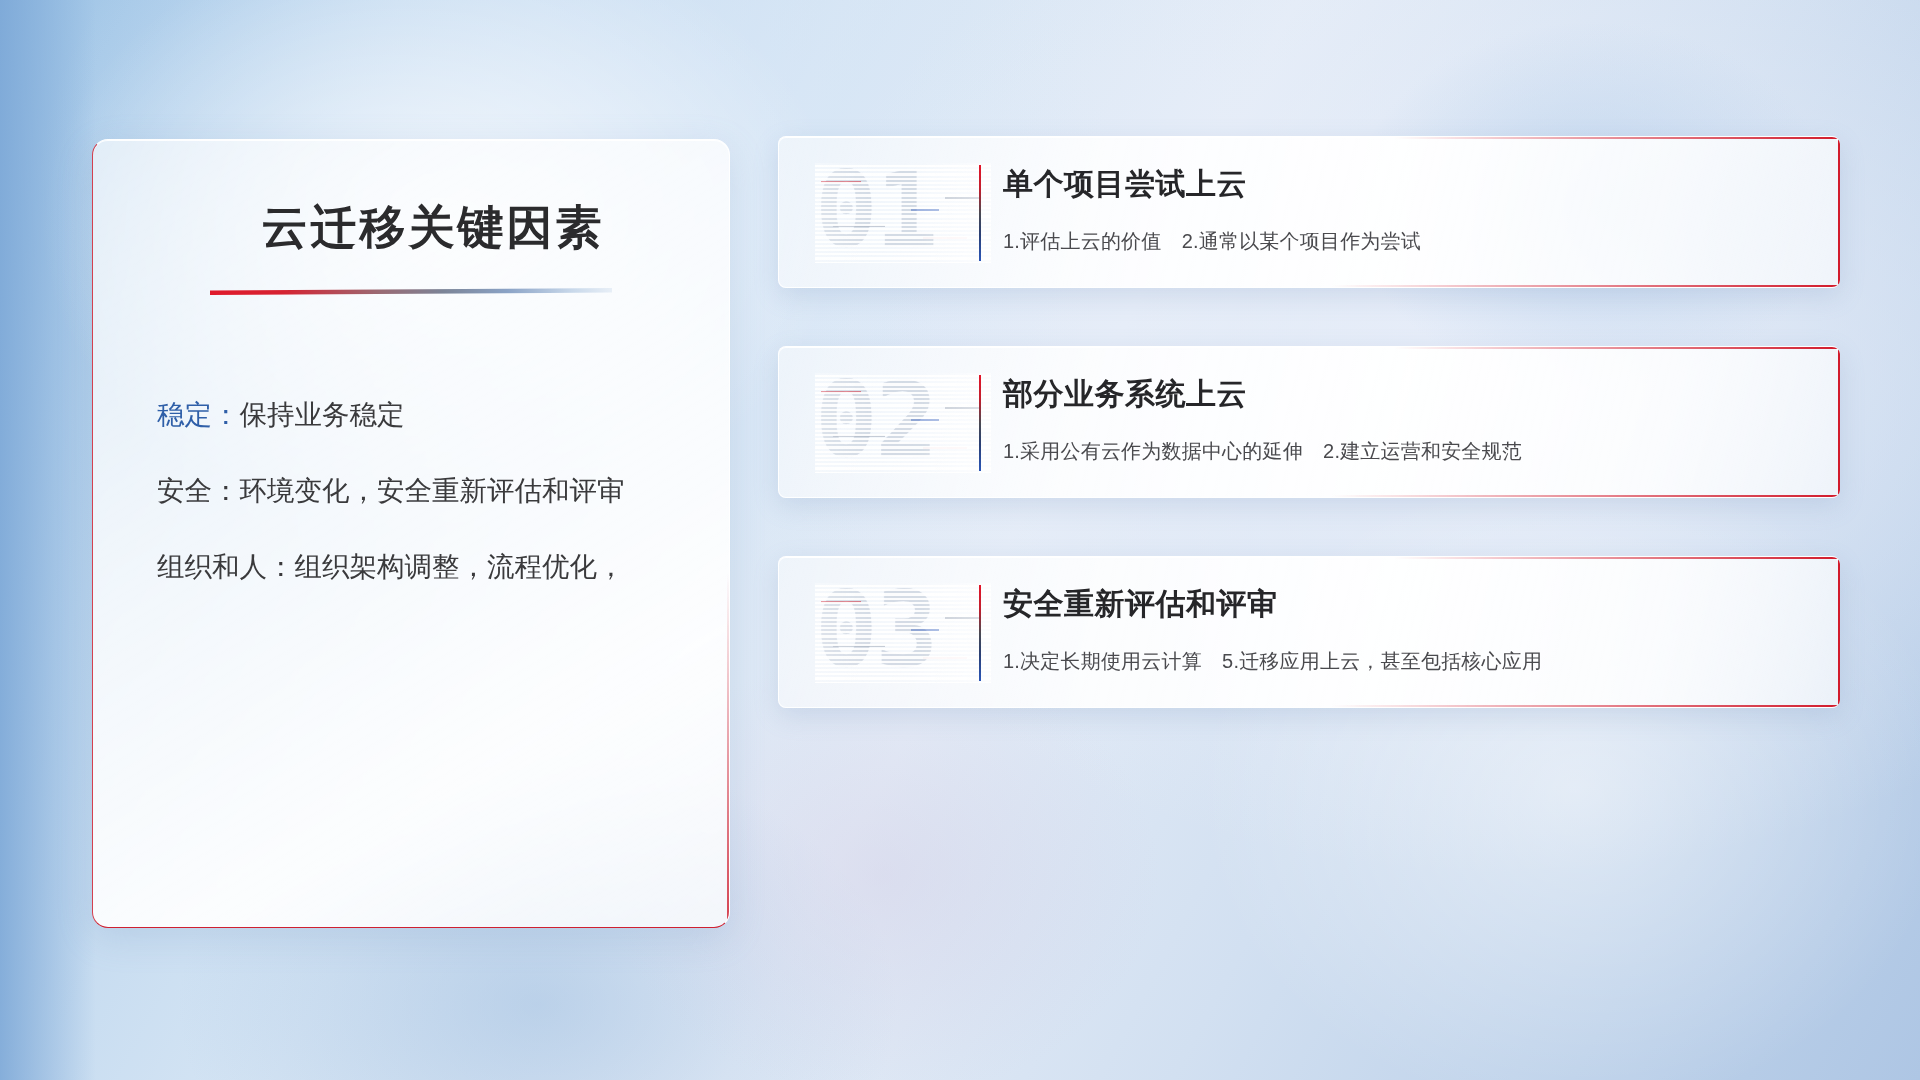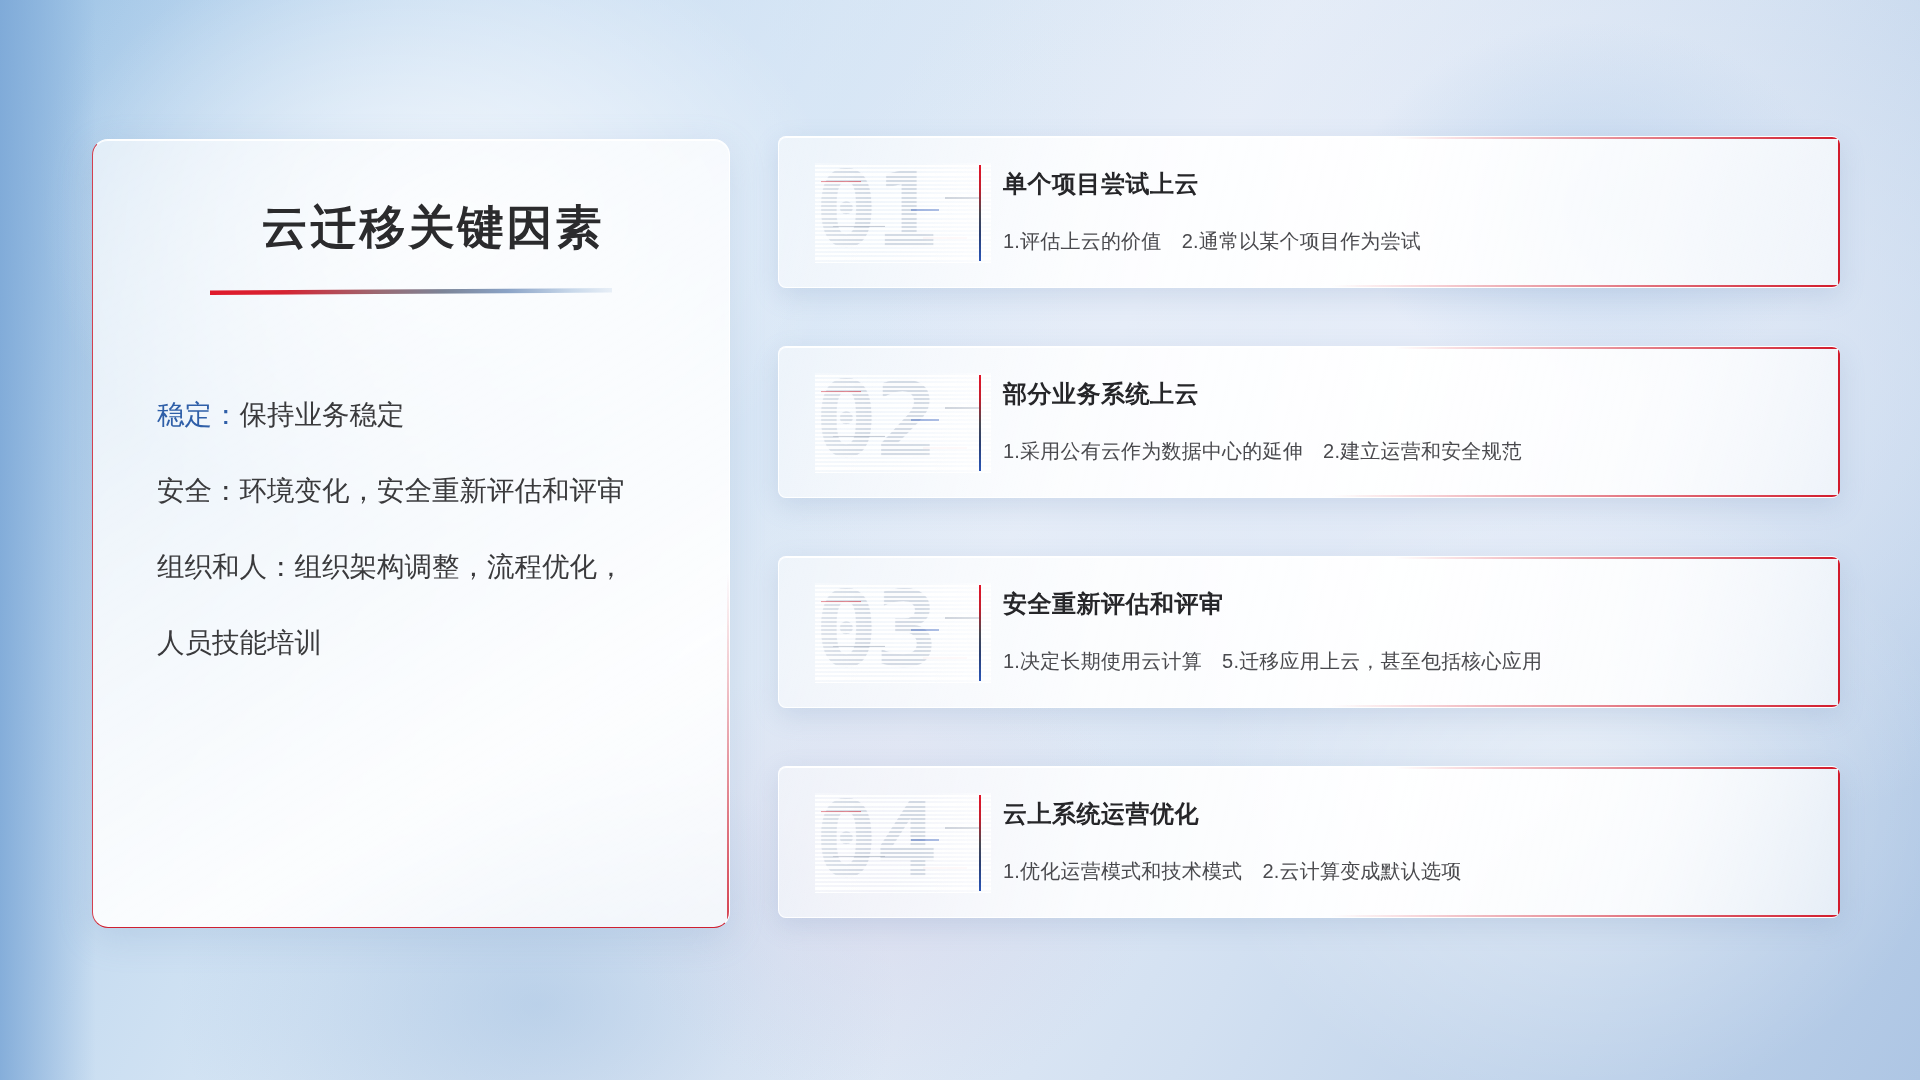--- a/index.html
+++ b/index.html
@@ -132,21 +132,21 @@
       linear-gradient(270deg, rgba(255,255,255,.45) 0%, rgba(255,255,255,0) 40%);
   }
   .card-number .tick{ position:absolute; height:2px; }
 
   .card-divider{
     position:absolute; left:200px; top:28px; width:2.4px; height:96px;
     background:linear-gradient(180deg,#e2152a 0%, #c01f2e 26%, #4a4a52 50%, #2a3f74 72%, #2b56b8 100%);
   }
   .card-body{ position:absolute; left:224px; top:24px; right:40px; }
   .card-title{
-    font-size:24px; font-weight:bold; color:#262629; letter-spacing:.5px; line-height:46px;
+    font-size:30px; font-weight:bold; color:#262629; letter-spacing:.5px; line-height:46px;
   }
   .card-desc{
     margin-top:19px; font-size:20px; color:#4a4a4e; letter-spacing:.2px; line-height:30px;
   }
 </style>
 </head>
 <body>
 
 <div id="bg">
   <div class="bg-base"></div>
@@ -158,21 +158,20 @@
   <div class="bg-edge-l"></div>
 </div>
 
 <section id="left-panel">
   <h1 class="panel-title">云迁移关键因素</h1>
   <div class="title-rule"></div>
   <div class="panel-list" id="panel-list">
       <div class="panel-line"><span class="lbl">稳定：</span><span class="val">保持业务稳定</span></div>
       <div class="panel-line"><span class="lbl neutral">安全：</span><span class="val">环境变化，安全重新评估和评审</span></div>
       <div class="panel-line"><span class="lbl neutral">组织和人：</span><span class="val">组织架构调整，流程优化，</span></div>
-      <div class="panel-line cont"><span class="val">人员技能培训</span></div>
     </div>
 </section>
 
 <section id="cards">
     <article class="card">
       <div class="card-underline"></div>
       <div class="card-number">
         <div class="num-text">01</div>
         <i class="tick" style="top: 18px; left: 6px; width: 40px; background: rgba(210, 27, 44, 0.55);"></i>
         <i class="tick" style="top: 46px; left: 96px; width: 28px; background: rgba(60, 100, 190, 0.45);"></i>
@@ -217,31 +216,13 @@
         <i class="tick" style="top: 34px; left: 130px; width: 34px; background: rgba(150, 160, 175, 0.5);"></i>
         <div class="scan"></div>
         <div class="skew"></div>
       </div>
       <div class="card-divider"></div>
       <div class="card-body">
         <div class="card-title">安全重新评估和评审</div>
         <div class="card-desc">1.决定长期使用云计算　5.迁移应用上云，甚至包括核心应用</div>
       </div>
     </article>
-    <article class="card">
-      <div class="card-underline"></div>
-      <div class="card-number">
-        <div class="num-text">04</div>
-        <i class="tick" style="top: 18px; left: 6px; width: 40px; background: rgba(210, 27, 44, 0.55);"></i>
-        <i class="tick" style="top: 46px; left: 96px; width: 28px; background: rgba(60, 100, 190, 0.45);"></i>
-        <i class="tick" style="top: 62px; left: 18px; width: 52px; background: rgba(150, 160, 175, 0.5);"></i>
-        <i class="tick" style="top: 74px; left: 108px; width: 44px; background: rgba(210, 27, 44, 0.45);"></i>
-        <i class="tick" style="top: 34px; left: 130px; width: 34px; background: rgba(150, 160, 175, 0.5);"></i>
-        <div class="scan"></div>
-        <div class="skew"></div>
-      </div>
-      <div class="card-divider"></div>
-      <div class="card-body">
-        <div class="card-title">云上系统运营优化</div>
-        <div class="card-desc">1.优化运营模式和技术模式　2.云计算变成默认选项</div>
-      </div>
-    </article>
   </section>
 
 </body></html>

